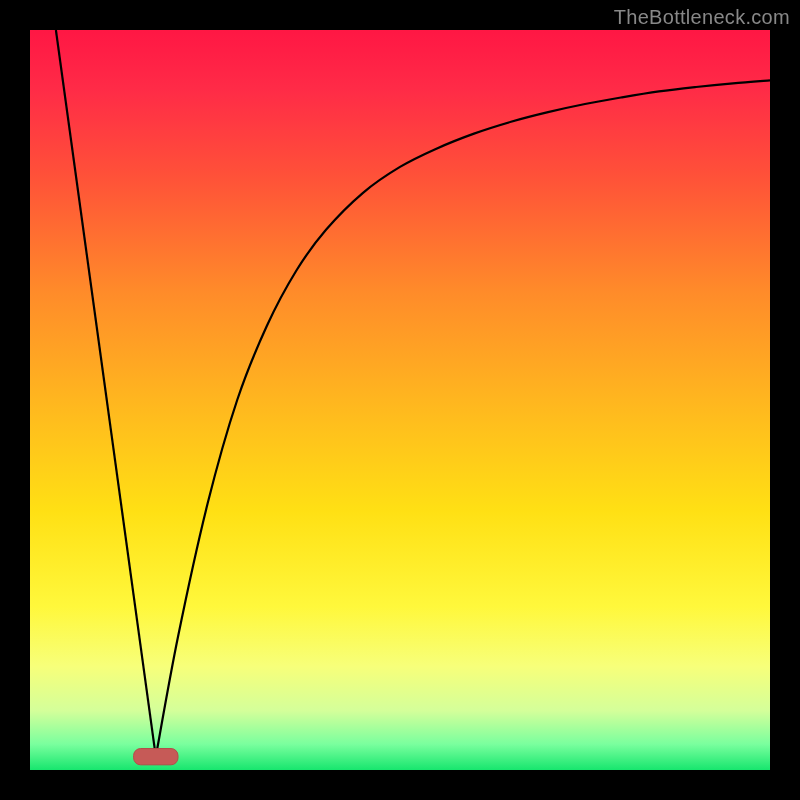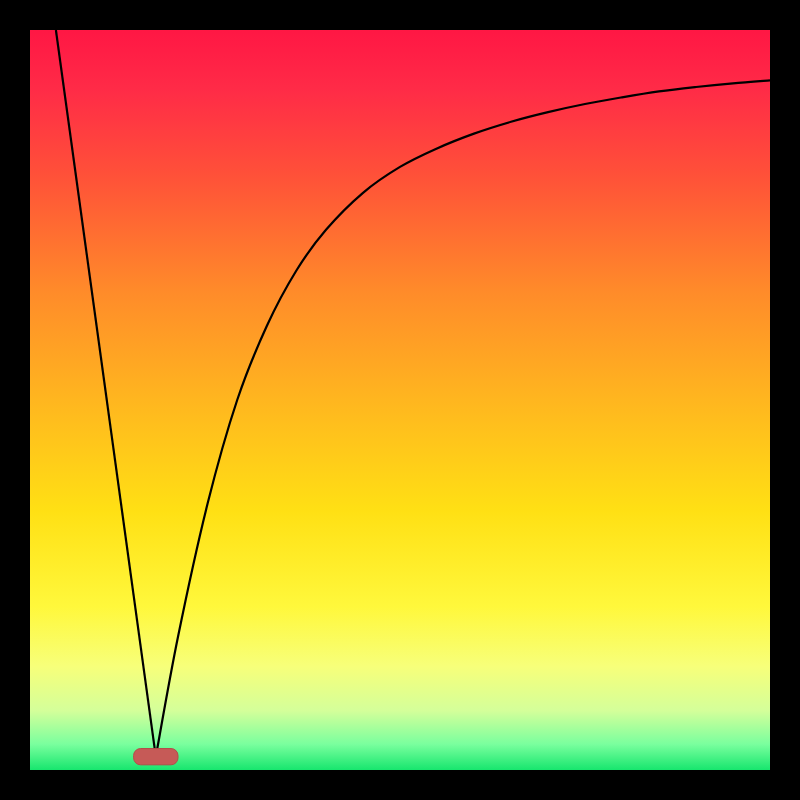--- a/index.html
+++ b/index.html
@@ -57,13 +57,14 @@
             <stop offset="96.5%" stop-color="#7aff9e"></stop>
             <stop offset="100%" stop-color="#17e66e"></stop>
           </linearGradient>
       </defs>
       <rect id="bg-rect" x="0" y="0" width="740" height="740" fill="url(#bg-grad)"></rect>
       <path id="curve-left" fill="none" stroke-width="2.2" d="M25.90 0.00 L125.80 726.68" stroke="#000000"></path>
       <path id="curve-right" fill="none" stroke-width="2.2" d="M125.80 726.68 C129.50 706.70, 139.37 648.98, 148.00 606.80 C156.63 564.62, 167.73 513.07, 177.60 473.60 C187.47 434.13, 197.33 399.60, 207.20 370.00 C217.07 340.40, 226.93 317.58, 236.80 296.00 C246.67 274.42, 256.53 256.53, 266.40 240.50 C276.27 224.47, 284.90 212.75, 296.00 199.80 C307.10 186.85, 320.67 173.28, 333.00 162.80 C345.33 152.32, 357.67 144.30, 370.00 136.90 C382.33 129.50, 394.67 123.95, 407.00 118.40 C419.33 112.85, 431.67 108.04, 444.00 103.60 C456.33 99.16, 468.67 95.34, 481.00 91.76 C493.33 88.18, 505.67 85.10, 518.00 82.14 C530.33 79.18, 542.67 76.47, 555.00 74.00 C567.33 71.53, 579.67 69.44, 592.00 67.34 C604.33 65.24, 616.67 63.15, 629.00 61.42 C641.33 59.69, 653.67 58.34, 666.00 56.98 C678.33 55.62, 690.67 54.39, 703.00 53.28 C715.33 52.17, 733.83 50.81, 740.00 50.32" stroke="#000000"></path>
       <rect id="marker" rx="7" ry="7" x="103.60" y="718.54" width="44.40" height="16.28" fill="#c65a57" stroke="#b44c49" stroke-width="1"></rect>
     </svg>
   </div>
+  <div class="watermark">TheBottleneck.com</div>
 </div>
 
 </body></html>

